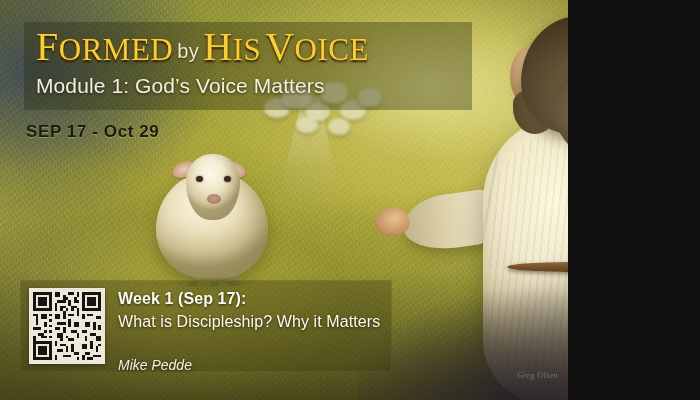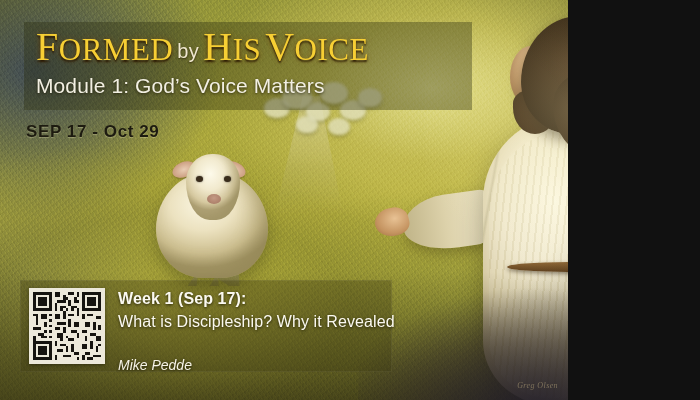--- a/index.html
+++ b/index.html
@@ -295,21 +295,21 @@
     text-shadow: 0 1px 3px rgba(26,24,4,0.85);
     white-space: nowrap;
   }
   .card-presenter {
     font-size: 14px; font-style: italic; font-weight: 400;
     color: #f6f3e6; line-height: 24px; margin-top: 19px;
     text-shadow: 0 1px 3px rgba(26,24,4,0.85);
     white-space: nowrap;
   }
   .signature {
-    position: absolute; right: 10px; bottom: 10px;
+    position: absolute; right: 10px; bottom: 20px;
     font-family: "Liberation Serif", serif;
     font-size: 8px; font-style: italic;
     color: rgba(210,190,140,0.45);
     letter-spacing: 0.4px;
   }
 </style>
 </head>
 <body>
 
 <div id="poster">
@@ -470,19 +470,19 @@
         <rect x="22" y="23" width="3" height="1"></rect>
           <rect x="18" y="23" width="1" height="2"></rect>
         <rect x="20" y="24" width="2" height="1"></rect>
           <rect x="24" y="19" width="1" height="1"></rect>
       </g>
     </svg>
   </div>
 
   <div class="card-text">
     <div class="card-line1">Week 1 (Sep 17):</div>
-    <div class="card-line2">What is Discipleship? Why it Revealed</div>
+    <div class="card-line2">What is Discipleship? Why it Matters</div>
     <div class="card-presenter">Mike Pedde</div>
   </div>
 
   <div class="signature">Greg Olsen</div>
 
 </div>
 
 </body></html>

